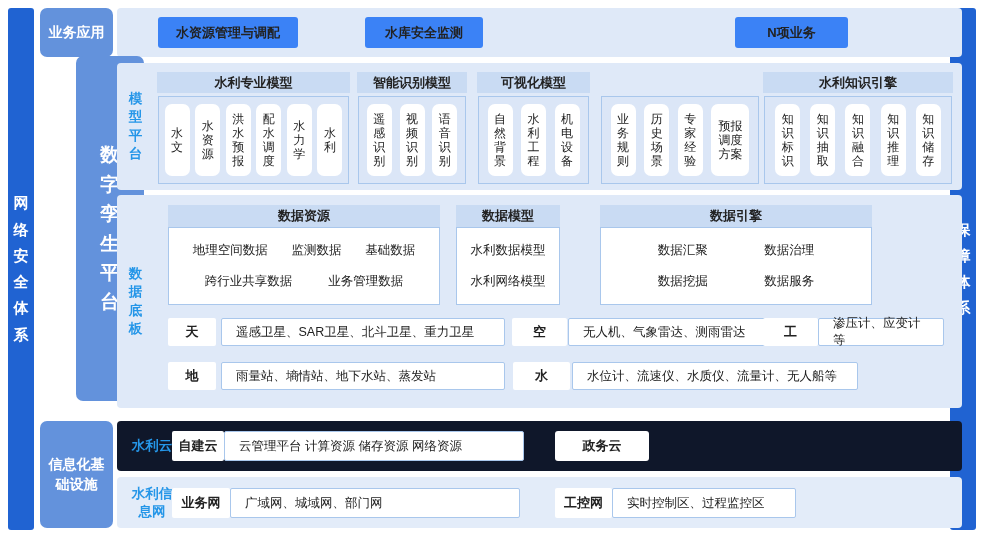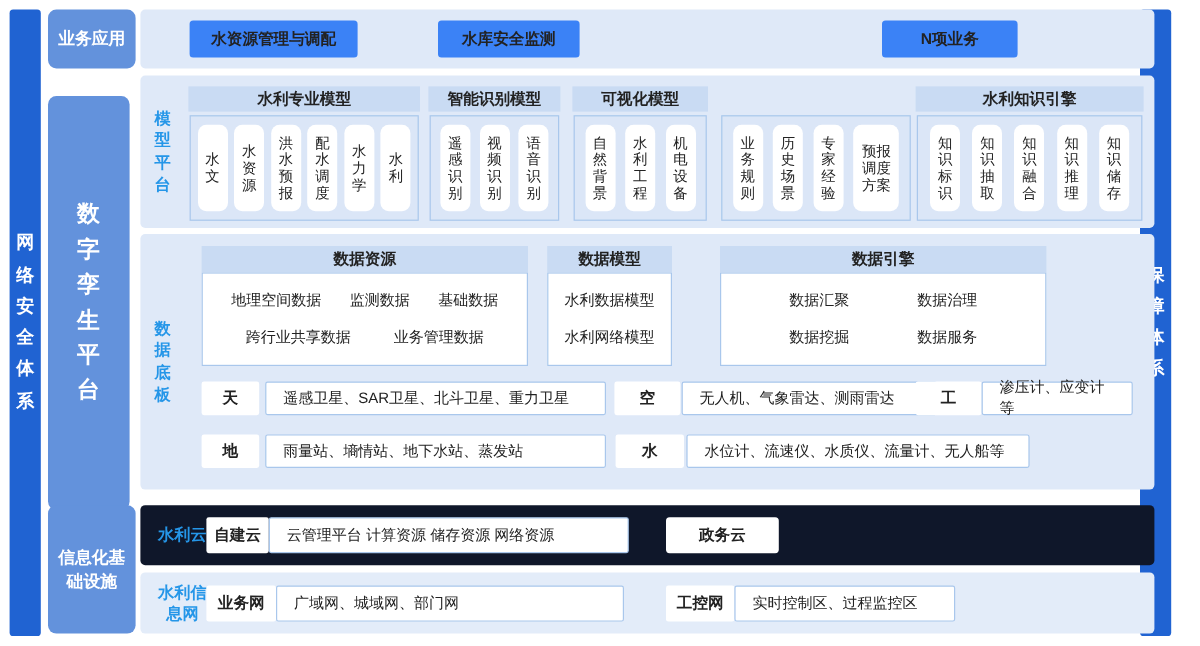--- a/index.html
+++ b/index.html
@@ -14,21 +14,21 @@
   }
   .sidebar .vtext{width:17px;text-align:center;word-break:break-all;line-height:1.75;}
   .left-bar{left:8px}.right-bar{right:24px}
   
   .sec-label{
     position:absolute;left:40px;background:#6392dc;border-radius:7px;color:#fff;font-weight:bold;
     display:flex;align-items:center;justify-content:center;text-align:center;
   }
   .biz-label{top:8px;width:73px;height:49px;font-size:14px;}
   .biz-label .wtext{width:60px;line-height:1.35;word-break:break-all;}
-  .dt-label{top:80px;width:68px;height:345px;}
+  .dt-label{top:56px;width:68px;height:345px;margin-left:36px;}
   .dt-label .vtext{width:22px;font-size:19px;line-height:1.55;word-break:break-all;letter-spacing:.5px;}
   .infra-label{top:421px;width:73px;height:107px;font-size:14px;}
   .infra-label .wtext{width:60px;line-height:1.4;word-break:break-all;}
   
   .strip{position:absolute;left:117px;width:845px;background:#dfe9f8;border-radius:4px;}
   .biz-strip{top:8px;height:49px;}
   .model-strip{top:63px;height:127px;}
   .data-strip{top:195px;height:213px;}
   .infra-strip1{top:421px;height:50px;background:#0f172a;}
   .infra-strip2{top:477px;height:51px;background:#e3ecf9;}

